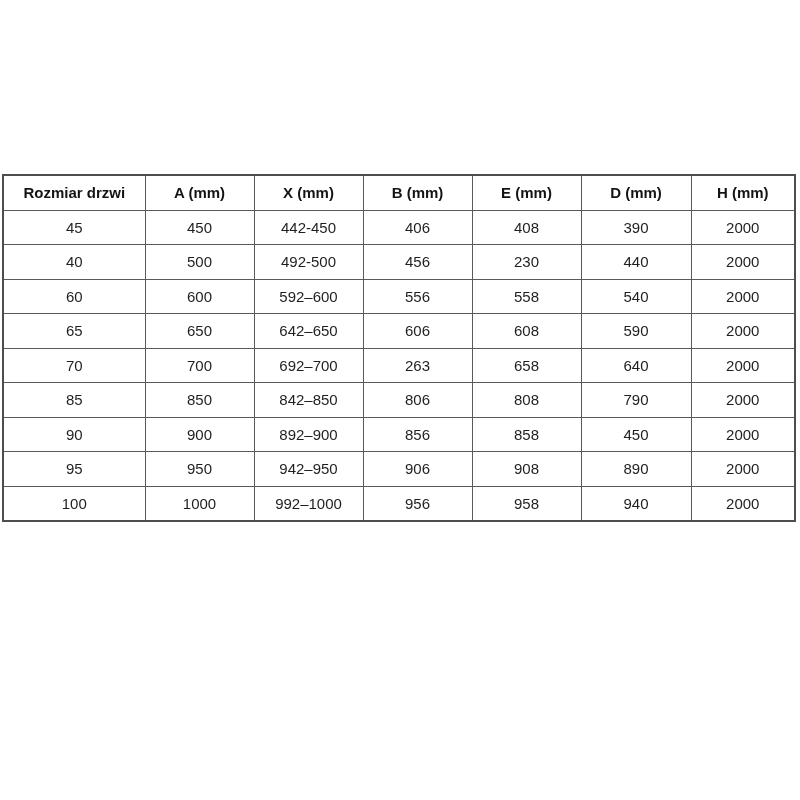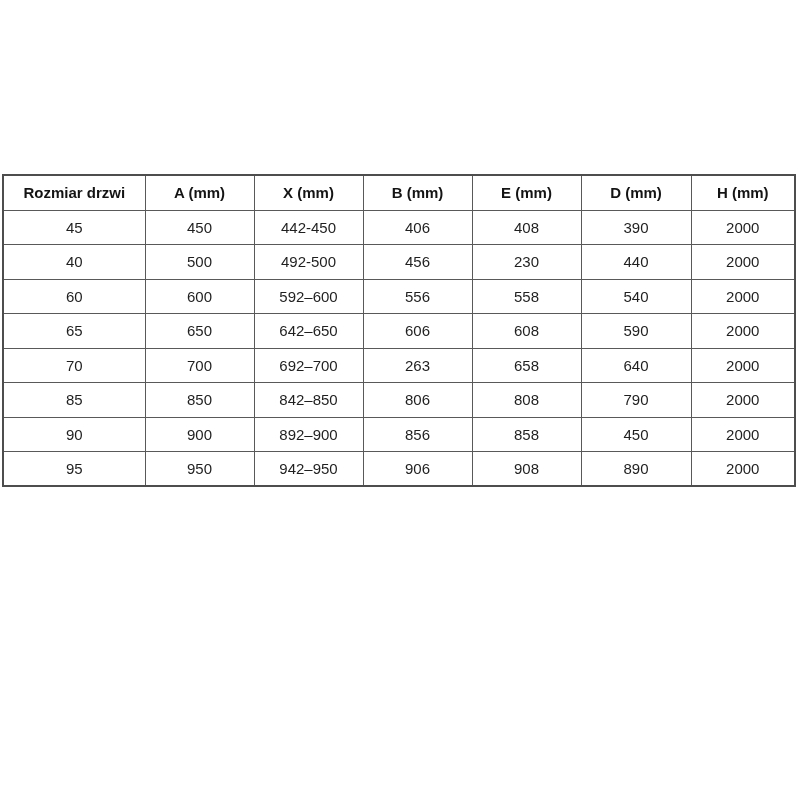--- a/index.html
+++ b/index.html
@@ -136,15 +136,24 @@
         </tr>
         <tr>
           <td>95</td>
           <td>950</td>
           <td>942–950</td>
           <td>906</td>
           <td>908</td>
           <td>890</td>
           <td>2000</td>
         </tr>
+        <tr>
+          <td>100</td>
+          <td>1000</td>
+          <td>992–1000</td>
+          <td>956</td>
+          <td>958</td>
+          <td>940</td>
+          <td>2000</td>
+        </tr>
       </tbody>
   </table>
 </div>
 
 </body></html>

